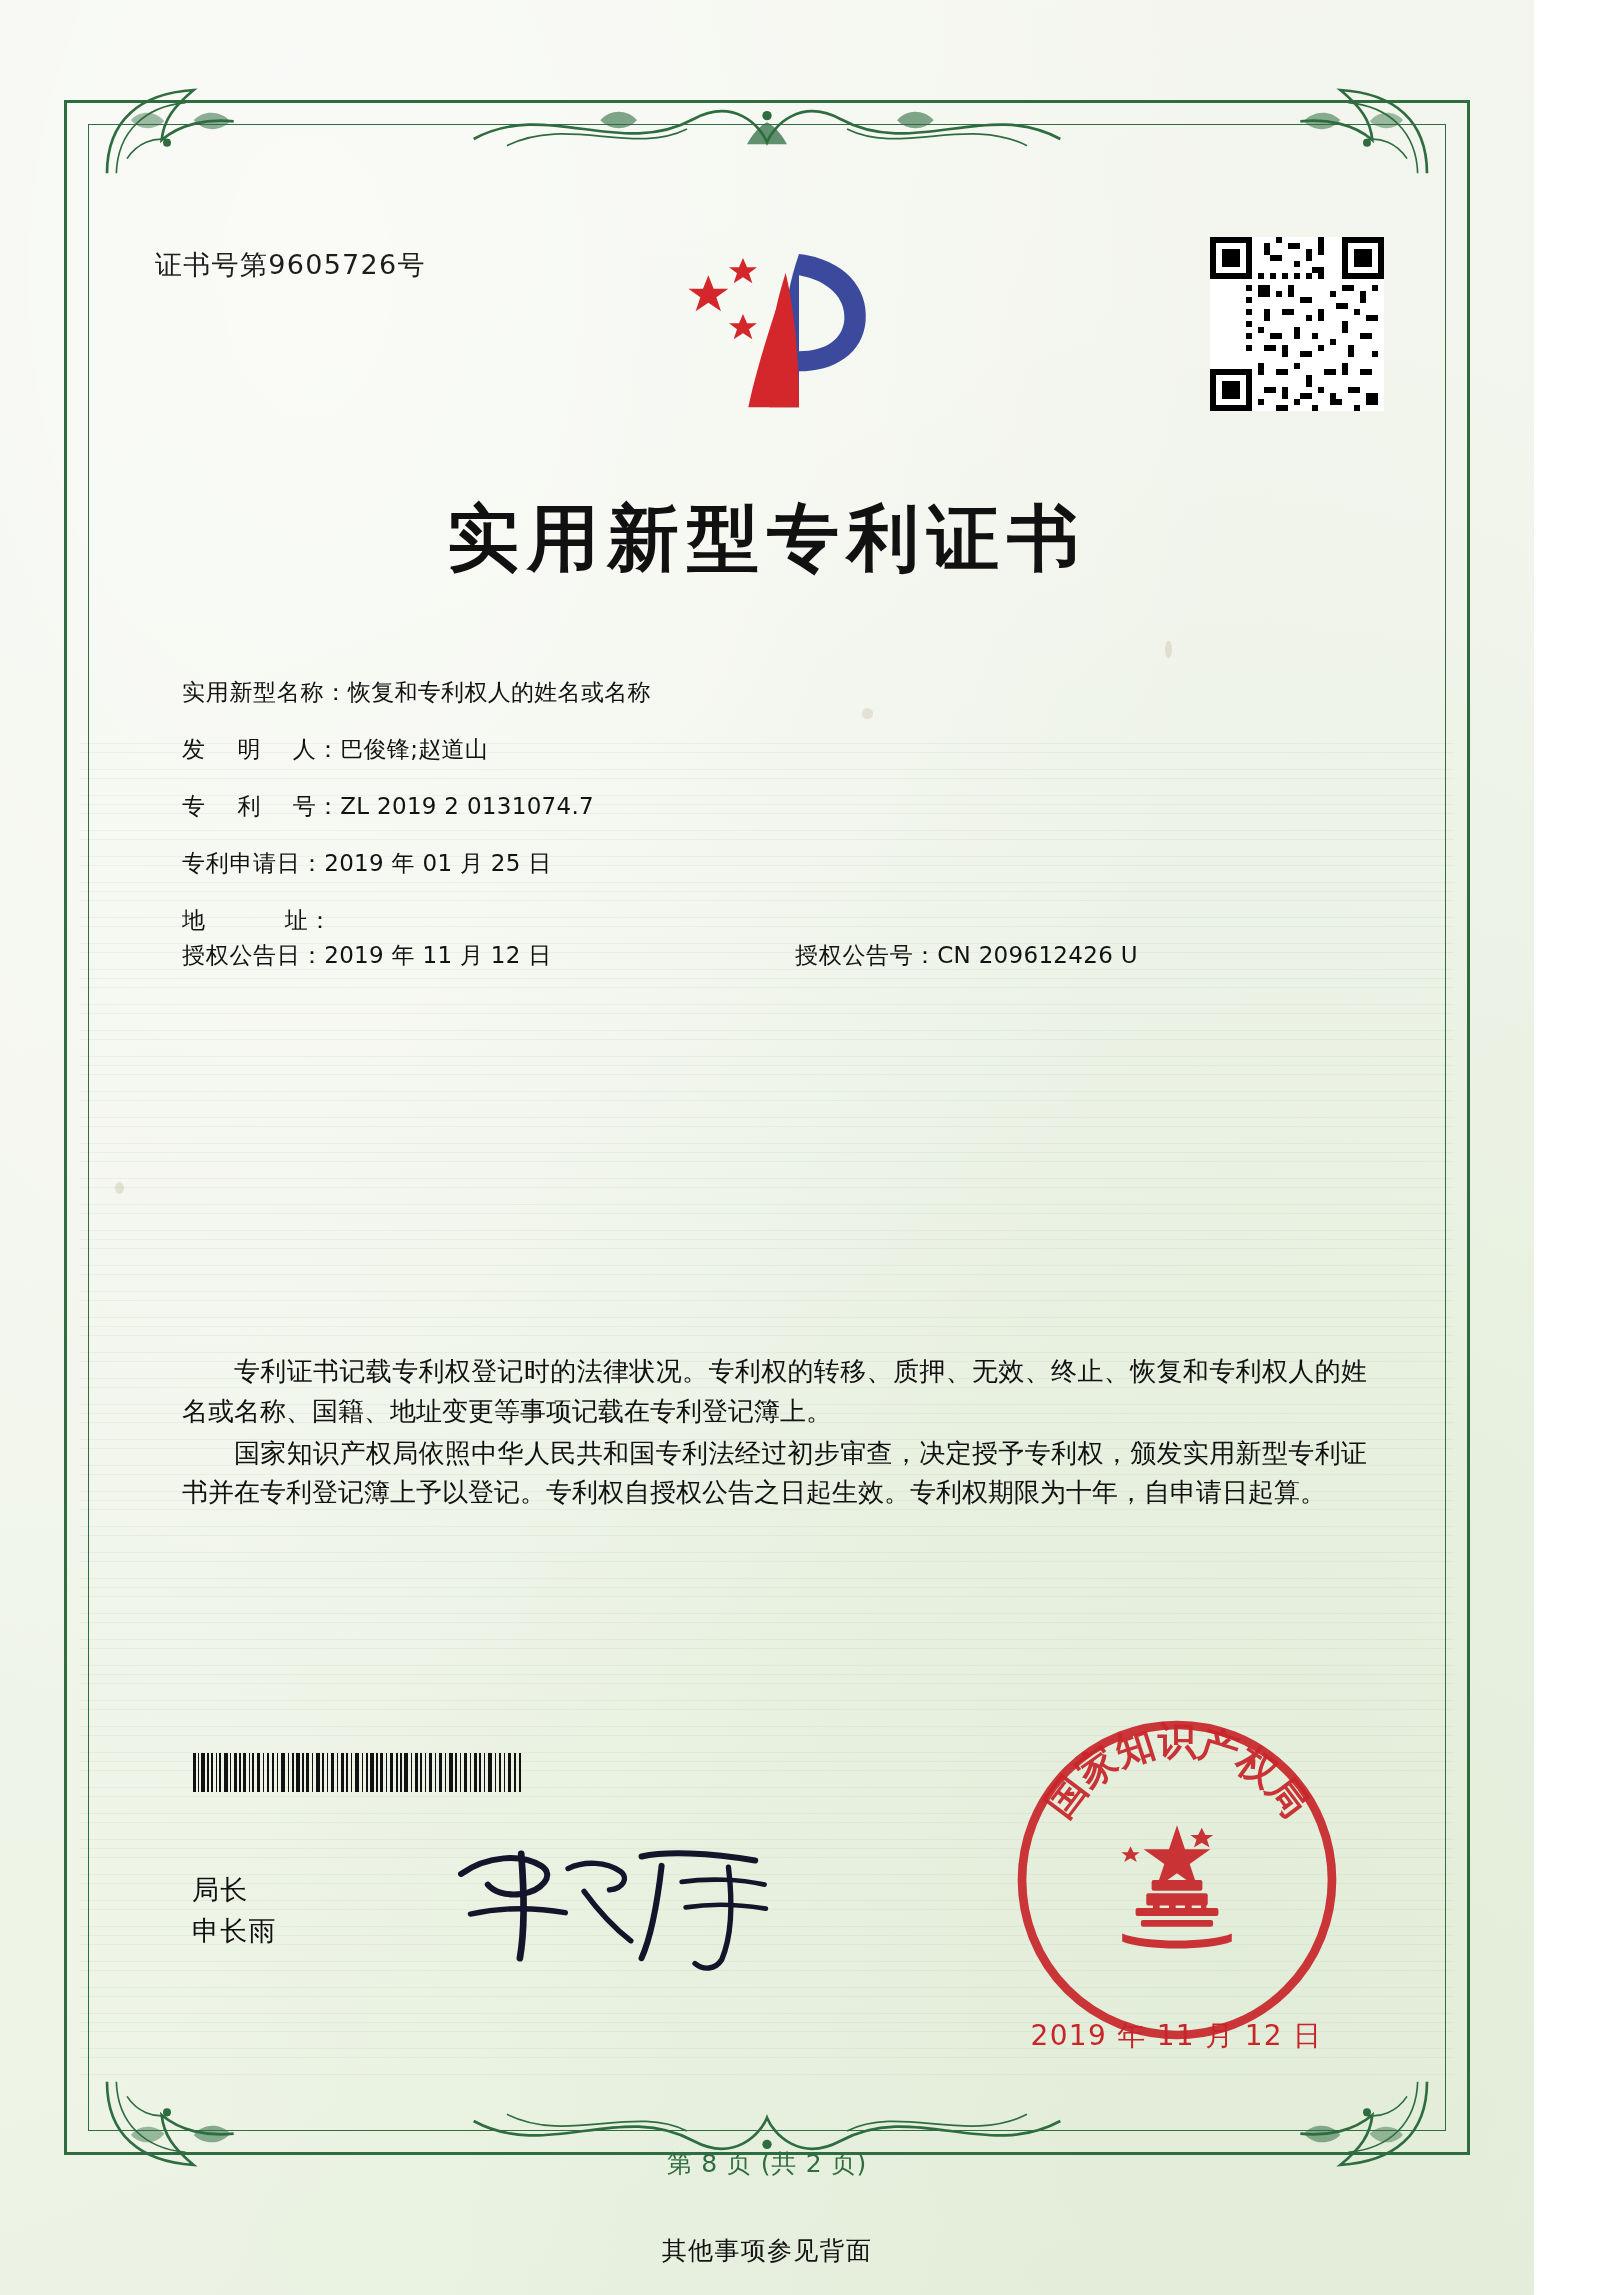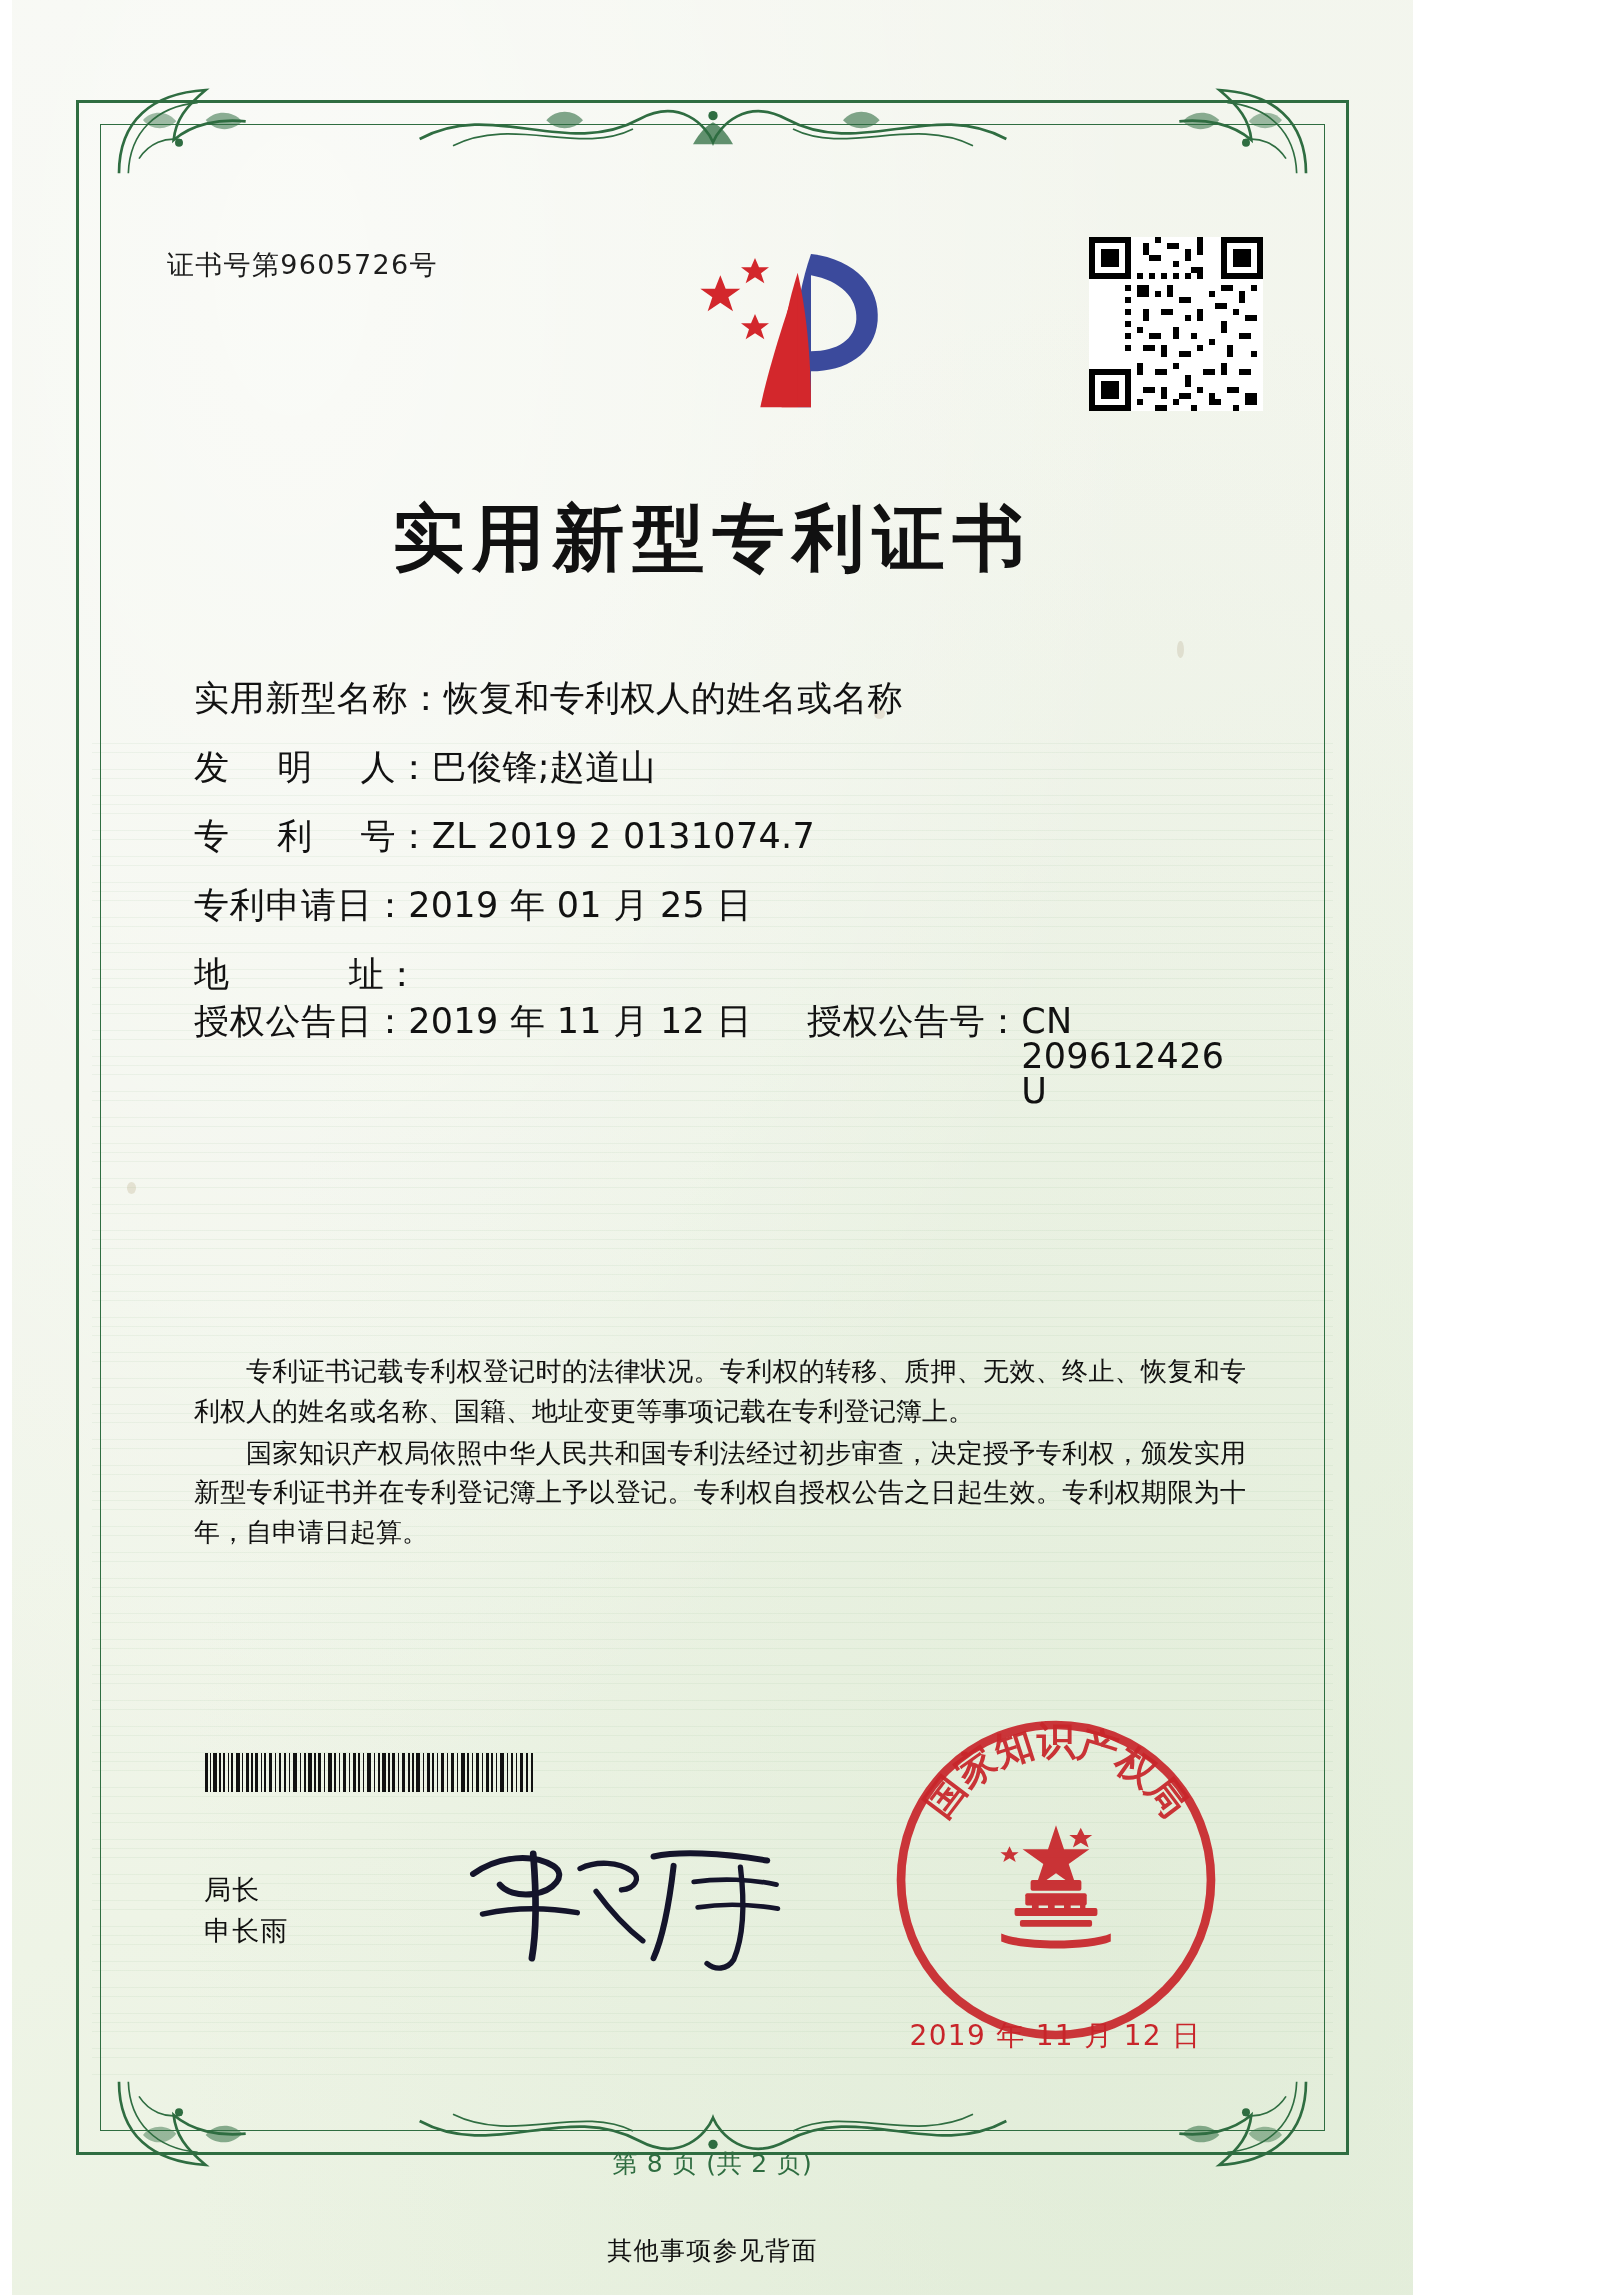--- a/index.html
+++ b/index.html
@@ -5,25 +5,24 @@
   html, body {
     margin: 0;
     padding: 0;
     background: #ffffff;
   }
   body {
     font-family: "DejaVu Sans", "Liberation Sans", sans-serif;
   }
   .page {
     position: relative;
-    width: 1401px;
+    width: 1534px;
     height: 2295px;
     background: linear-gradient(160deg, #f4f6ef 0%, #f2f5ec 40%, #eef4e6 70%, #e9f1e0 100%);
     overflow: hidden;
-    margin-left: 12px;
   }
   
   .paper-texture {
     position: absolute;
     inset: 0;
     background:
       radial-gradient(ellipse at 20% 12%, rgba(255,255,255,0.55) 0%, rgba(255,255,255,0) 55%),
       radial-gradient(ellipse at 80% 85%, rgba(214,230,205,0.45) 0%, rgba(255,255,255,0) 60%);
     pointer-events: none;
   }
@@ -111,21 +110,21 @@
     letter-spacing: 8px;
     color: #111;
     font-family: "DejaVu Sans", "Liberation Sans", sans-serif;
   }
 
   .fields {
     position: absolute;
     left: 182px;
     right: 154px;
     top: 681px;
-    font-size: 35px;
+    font-size: 23px;
     color: #121212;
     line-height: 1.0;
   }
   .field-row {
     display: flex;
     align-items: flex-start;
     margin-bottom: 34px;
   }
   .field-label {
     white-space: pre;

